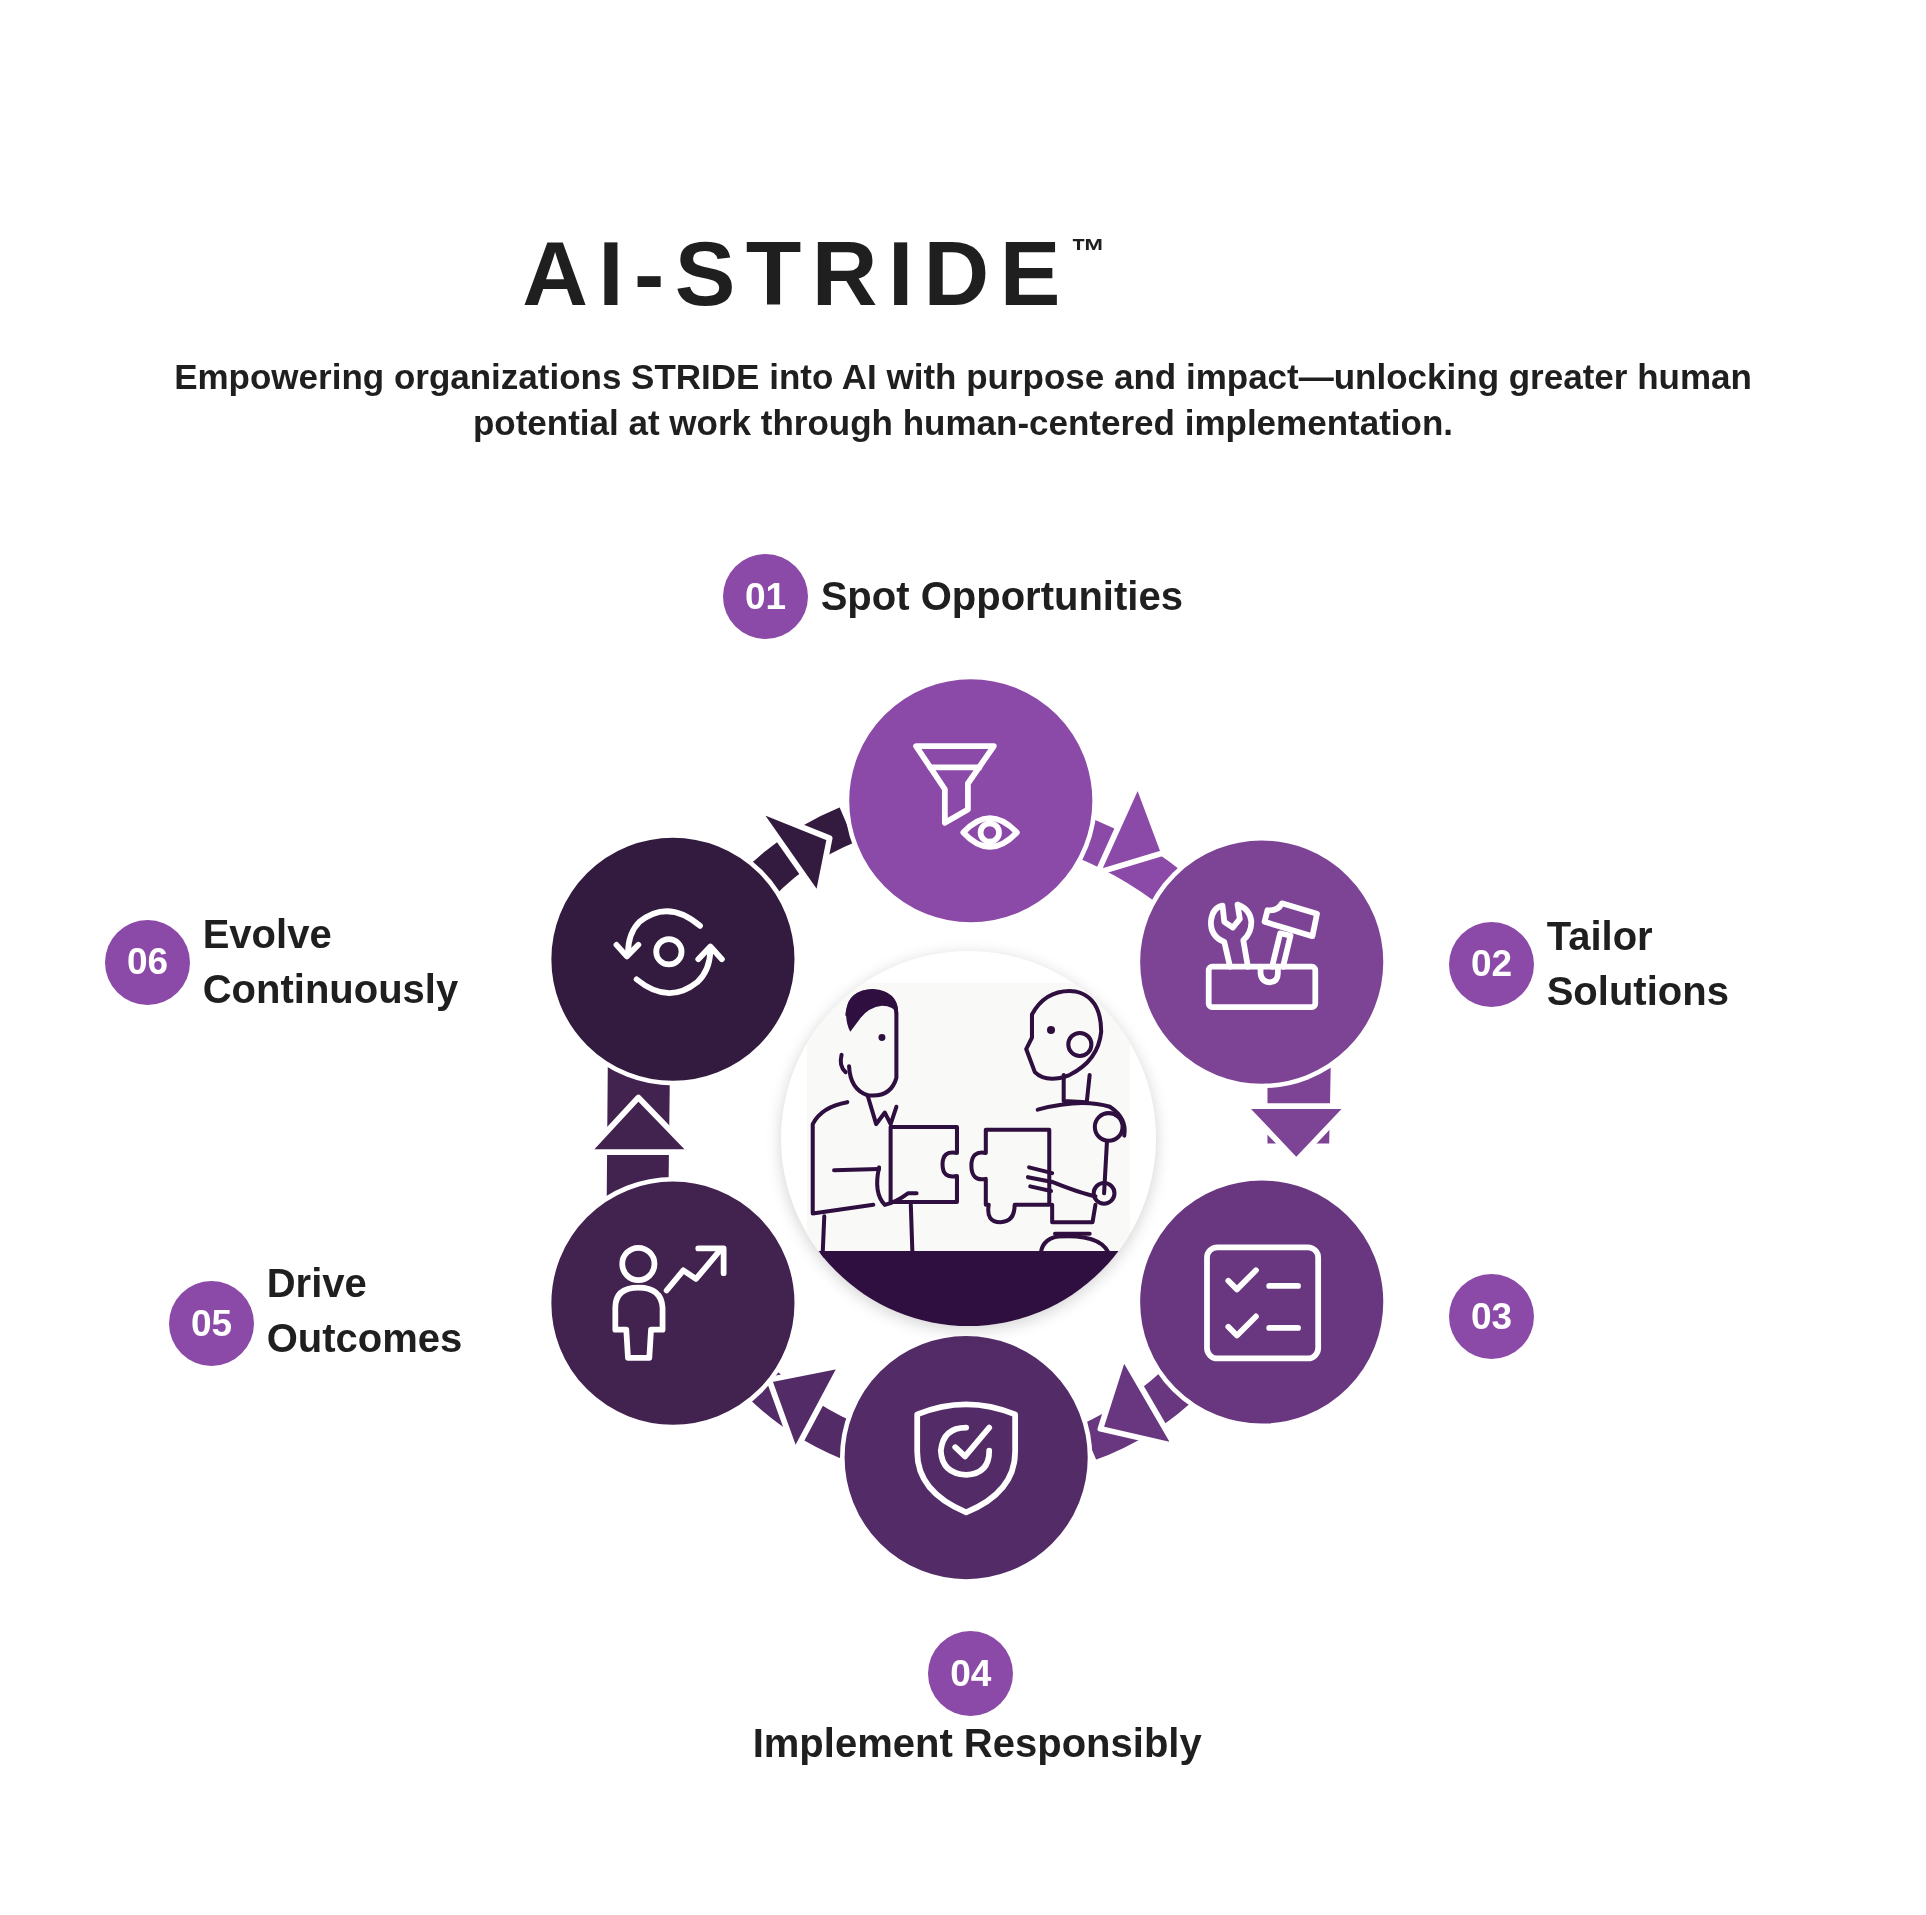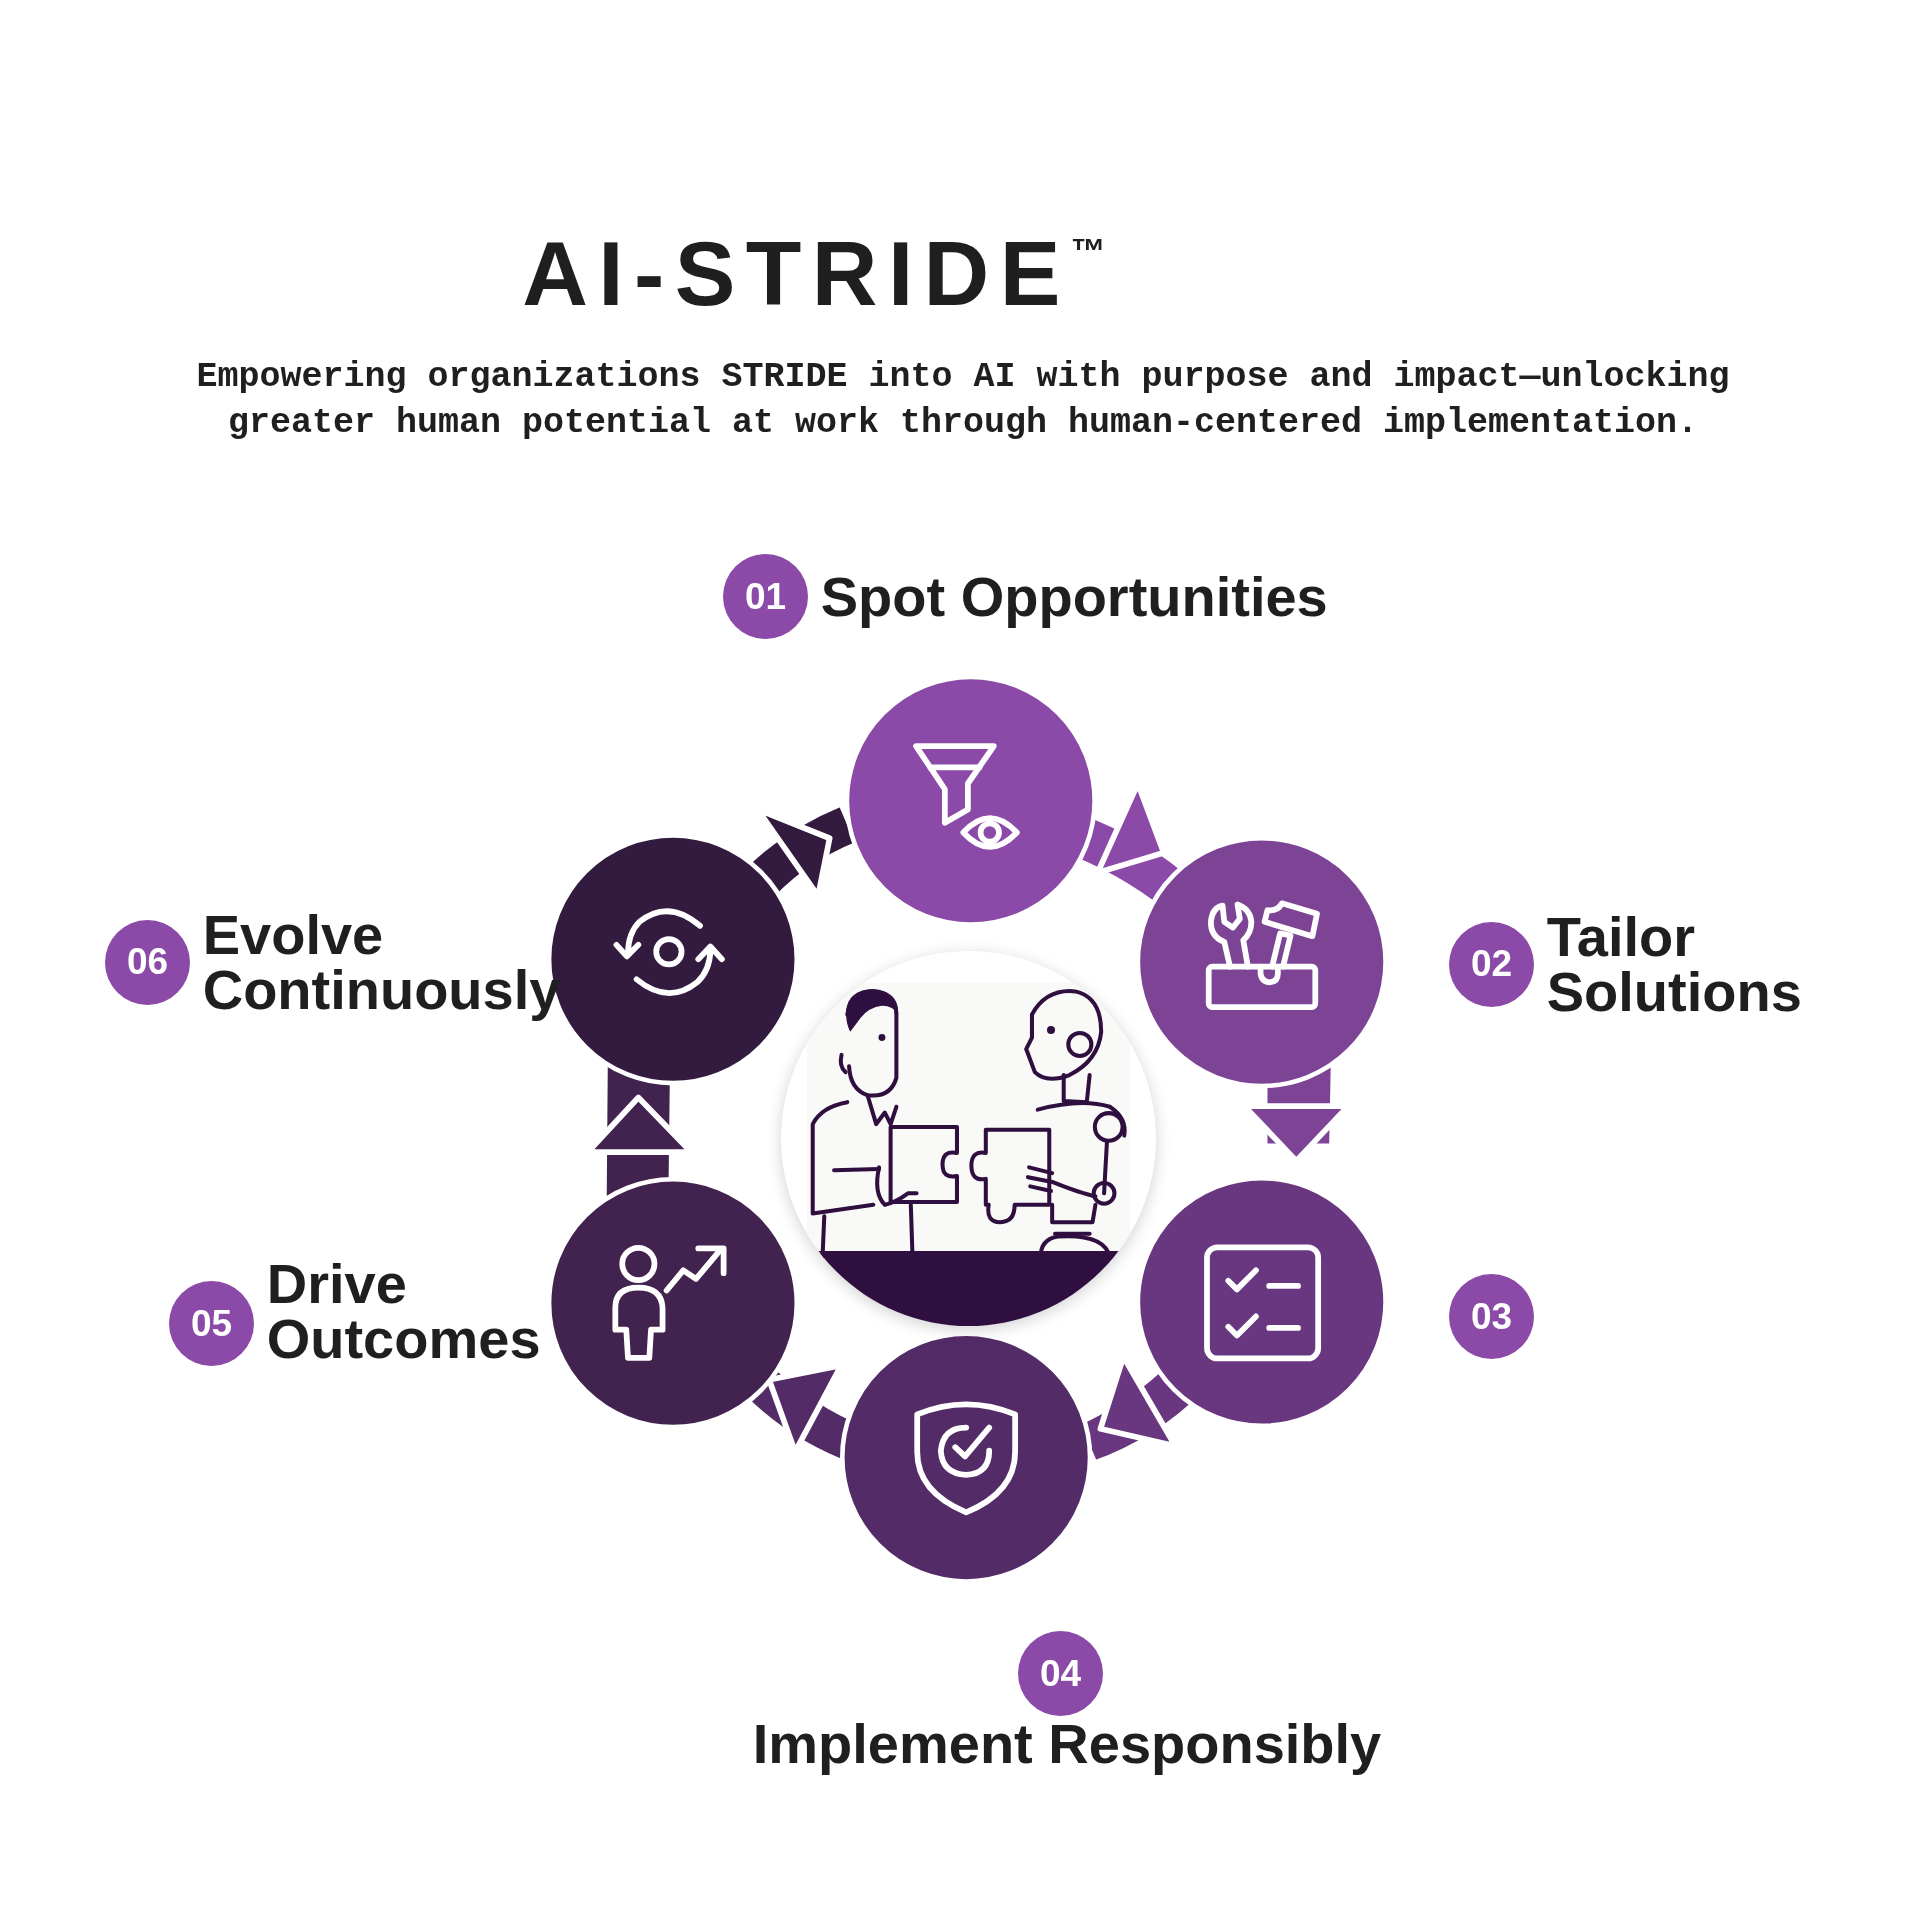--- a/index.html
+++ b/index.html
@@ -2,26 +2,26 @@
 <html style="font-size:9.2px"><head>
 <meta charset="utf-8">
 <style>
   html, body { margin: 0; padding: 0; background: #ffffff; }
   body { width: 1926px; height: 1915px; position: relative; overflow: hidden;
          font-family: "Liberation Sans", "DejaVu Sans", sans-serif; color: #1f1f1f; }
   .title { position: absolute; left: 0; width: 1628px; top: 228px; text-align: center;
            font-size: 91px; font-weight: 700; letter-spacing: 10.4px; line-height: 1; }
   .title sup { font-size: 35px; vertical-align: top; letter-spacing: 0; position: relative; top: 4.6px; }
   .subtitle { position: absolute; left: 173px; width: 1580px; top: 354px; text-align: center;
-              font-size: 35px; font-weight: 700; line-height: 46px; font-family: Liberation Mono, monospace; }
+              font-size: 35px; font-weight: 700; line-height: 46px; }
   .diagram { position: absolute; left: 0; top: 0; width: 1926px; height: 1915px; }
   .label { position: absolute; display: flex; align-items: center; }
   .badge { width: 85px; height: 85px; border-radius: 50%; background: #8b4aa8; color: #fff;
            font-size: 37px; font-weight: 700; display: flex; align-items: center; justify-content: center; flex: none; }
-  .label-text { font-size: 56px; font-weight: 700; line-height: 55px; margin-left: 12.7px; white-space: pre-line; }
+  .label-text { font-size: 40px; font-weight: 700; line-height: 55px; margin-left: 12.7px; white-space: pre-line; }
   .center-art { position: absolute; left: 781px; top: 951px; width: 375px; height: 375px; border-radius: 50%;
                 background: #ffffff; box-shadow: 0 3.5px 16px rgba(0,0,0,0.18); overflow: hidden; }
 </style>
 </head>
 <body>
 
 <div class="title"><span>AI-STRIDE</span><sup>™</sup></div>
 <div class="subtitle">Empowering organizations STRIDE into AI with purpose and impact—unlocking greater human potential at work through human-centered implementation.</div>
 
 <svg class="diagram" viewBox="0 0 3343 3324" xmlns="http://www.w3.org/2000/svg">

